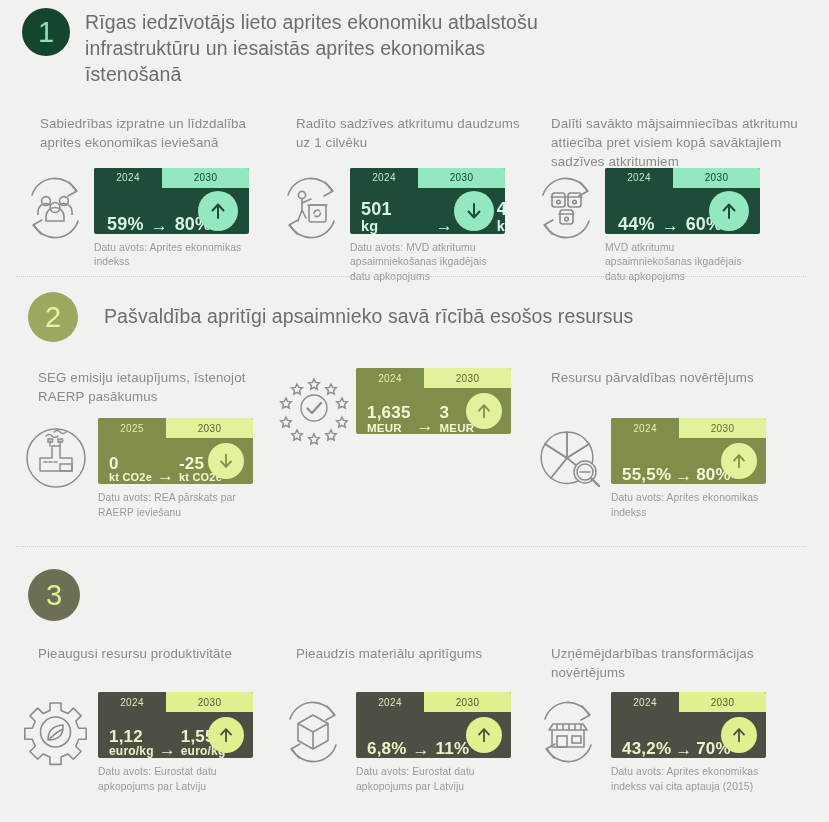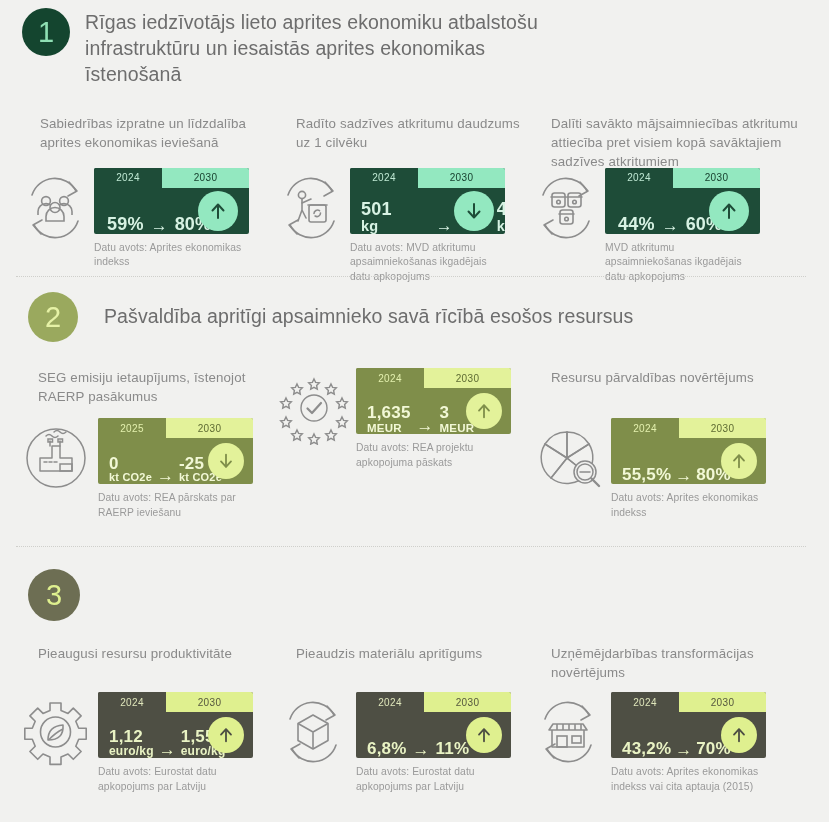--- a/index.html
+++ b/index.html
@@ -359,21 +359,20 @@
                   <span class="unit" style="font-size:11.5px;">MEUR</span>
                 </div>
                 <div class="trend" style="background:#e3f29a;width:36px;height:36px;right:9px;">
                   <svg width="20" height="20" viewBox="0 0 22 22" fill="none" stroke="#7f8e4a" stroke-width="2">
                     <path d="M11 18 V5" stroke-linecap="round"></path>
                     <path d="M5.5 10.5 L11 4.5 L16.5 10.5" stroke-linecap="round" stroke-linejoin="round"></path>
                   </svg>
                 </div>
               </div>
             </div>
-            <div class="src" style="width:148px;">Datu avots: REA projektu apkopojuma pāskats</div>
           </div>
         </div>
       </div>
 
       <div class="col" style="width:262px;">
         <div class="col-label" style="width:245px;height:50px;">Resursu pārvaldības novērtējums</div>
         <div class="col-body">
           <div class="icon-wrap" style="width:84px;height:76px;margin-top:2px;">
             <svg width="76" height="72" viewBox="0 0 76 72" fill="none" stroke="#8d8d8d" stroke-width="1.5">
               <path d="M36 36 L36 10 A26 26 0 0 1 58 22 Z"></path>

